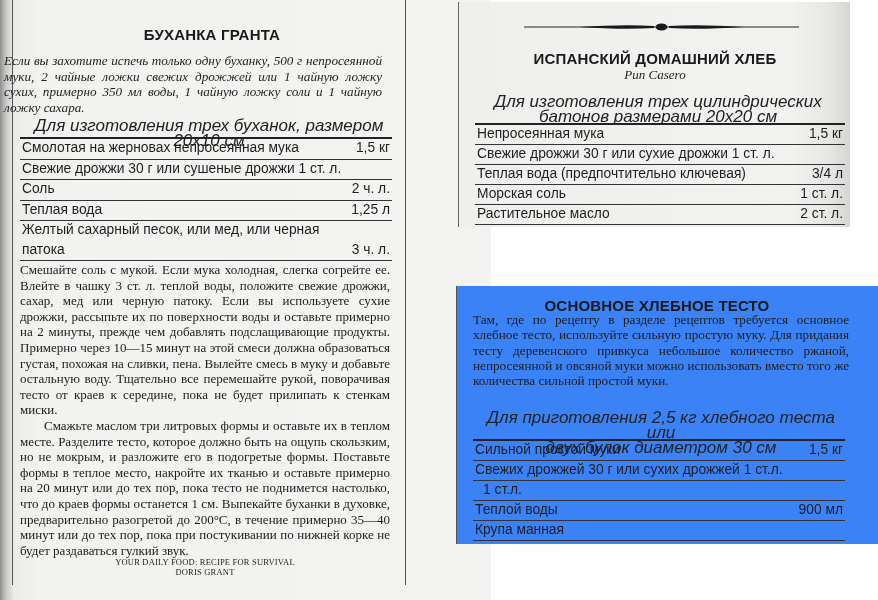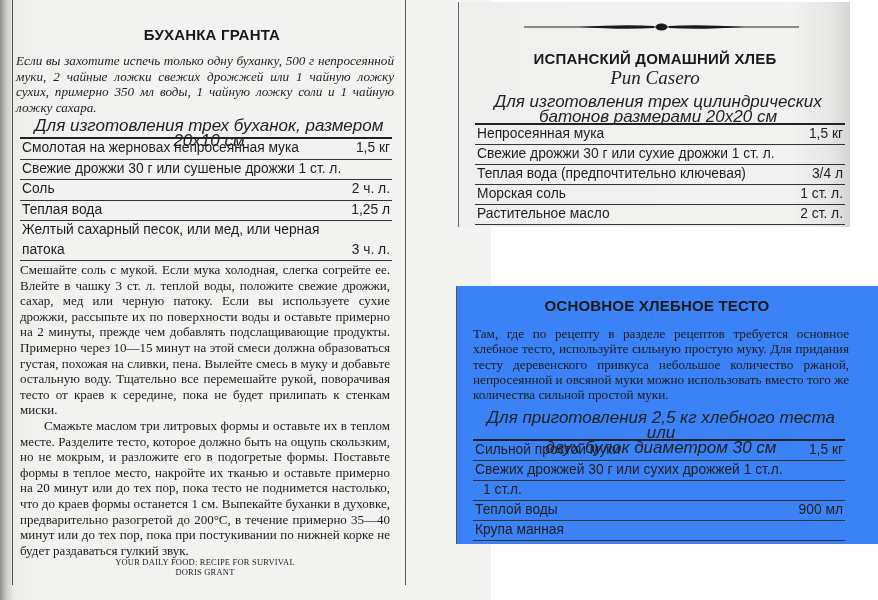--- a/index.html
+++ b/index.html
@@ -54,38 +54,38 @@
       font-size: 13px; line-height: 15.6px; text-align: justify; color: #1b1b1b;
     }
     .body-text p { text-indent: 0; }
     .body-text p.indent { text-indent: 24px; }
     .source {
       font-size: 8.5px; text-align: center; line-height: 10px; letter-spacing: 0.2px;
     }
 
     
     #l-title { position: absolute; left: 20px; width: 384px; top: 26px; }
-    #l-intro { position: absolute; left: 16px; width: 378px; top: 53px; }
+    #l-intro { position: absolute; left: 4px; width: 378px; top: 53px; }
     #l-caption { position: absolute; left: 20px; width: 378px; top: 118px; }
     #l-table { position: absolute; left: 20px; width: 372px; top: 137px; }
     #l-table .ing-row { line-height: 18.5px; }
     #l-body { position: absolute; left: 20px; width: 370px; top: 262px; }
     #l-source { position: absolute; left: 20px; width: 370px; top: 557px; }
 
     
     .ornament { position: absolute; left: 65px; top: 20px; width: 275px; height: 10px; }
     #rt-title { position: absolute; left: 0; width: 392px; top: 48px; }
-    #rt-subtitle { position: absolute; left: 0; width: 392px; top: 65px; text-align: center; font-style: italic; font-size: 19px; }
+    #rt-subtitle { position: absolute; left: 0; width: 392px; top: 65px; text-align: center; font-style: italic; font-size: 13px; }
     #rt-caption { position: absolute; left: 14px; width: 370px; top: 92px; }
     #rt-table { position: absolute; left: 16px; width: 370px; top: 121px; }
     #rt-table .ing-row { line-height: 18px; justify-content: flex-end; }
 
     
     #rb-title { position: absolute; left: 0; width: 400px; top: 11px; }
-    #rb-intro { position: absolute; left: 16px; width: 376px; top: 40px; }
+    #rb-intro { position: absolute; left: 16px; width: 376px; top: 26px; }
     #rb-intro .body-text { font-size: 13.2px; line-height: 15.3px; }
     #rb-caption { position: absolute; left: 16px; width: 376px; top: 124px; }
     #rb-table { position: absolute; left: 16px; width: 372px; top: 153px; }
     #rb-table .ing-row { line-height: 18px; }
   </style>
 </head>
 <body>
 
 <div id="left-page" class="page">
   <div class="inner-border"></div>

